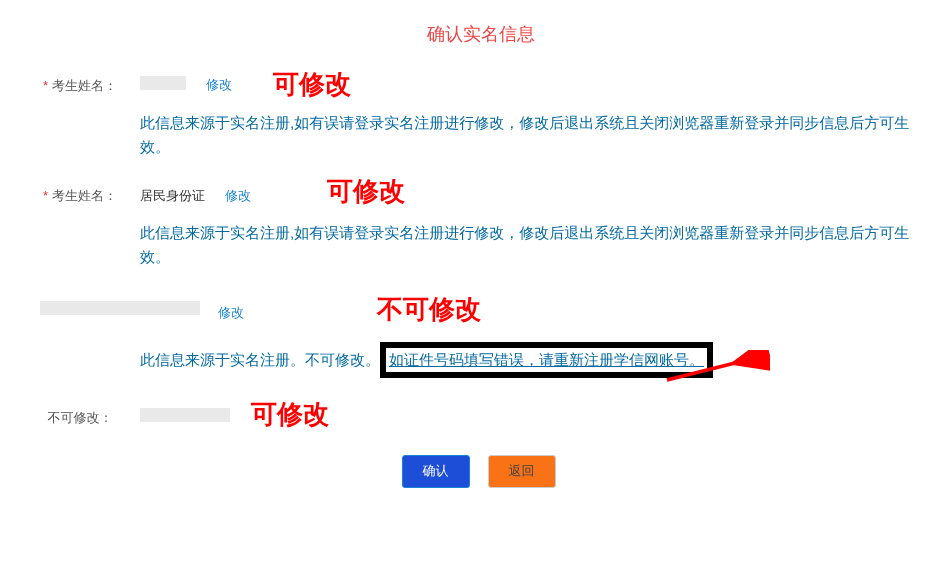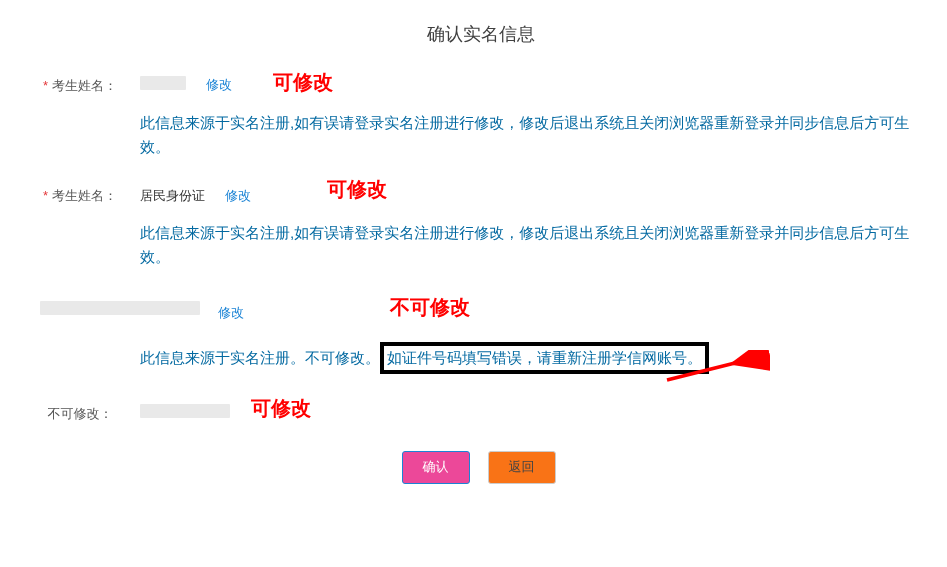--- a/index.html
+++ b/index.html
@@ -8,21 +8,21 @@
     font-family: "Microsoft YaHei", "PingFang SC", Arial, sans-serif;
     background: #ffffff;
     width: 947px;
     height: 567px;
     position: relative;
     overflow: hidden;
   }
   .page-title {
     text-align: center;
     font-size: 18px;
-    color: #404040;
+    color: #ef4444;
     padding: 22px 0 30px 15px;
     font-weight: normal;
   }
   .form-area {
     padding: 0 20px 0 30px;
   }
   .row {
     display: flex;
     align-items: baseline;
     margin-bottom: 16px;
@@ -61,54 +61,55 @@
   .hint-row {
     padding-left: 110px;
     font-size: 15px;
     color: #0369a1;
     margin-bottom: 28px;
     line-height: 1.6;
   }
   .annotation {
     font-family: "SimSun", serif;
     color: #ff0000;
-    font-size: 20px;
+    font-size: 26px;
     font-weight: bold;
     position: absolute;
     line-height: 1;
     pointer-events: none;
   }
   .id-edit-block {
     width: 28px;
     font-size: 13px;
     line-height: 1.9;
     color: #1a83d5;
     cursor: pointer;
     margin-left: 18px;
   }
   .highlight-box {
-    border: 4px solid #000000;
+    border: 6px solid #000000;
     padding: 0 3px;
     display: inline-block;
+    text-decoration: underline;
   }
   .btn-row {
     display: flex;
     justify-content: center;
     gap: 18px;
     margin-top: 28px;
   }
   .btn {
     font-size: 13px;
     padding: 7px 20px;
     border-radius: 3px;
     cursor: pointer;
     line-height: 1.3;
   }
   .btn-primary {
-    background: #ec4899;
+    background: #1d4ed8;
     color: #ffffff;
     border: 1px solid #1a83d5;
   }
   .btn-default {
     background: #f97316;
     color: #444444;
     border: 1px solid #cccccc;
   }
   .arrow-svg {
     position: absolute;
@@ -144,21 +145,21 @@
     </div>
     <div class="annotation" style="left:297px; top:-8px;">可修改</div>
   </div>
   <div class="hint-row">此信息来源于实名注册,如有误请登录实名注册进行修改，修改后退出系统且关闭浏览器重新登录并同步信息后方可生效。</div>
 
   <div class="row" style="align-items:flex-start;">
     <div class="value-col" style="padding-top:4px;">
       <span class="redacted" style="width:160px;"></span>
       <span class="id-edit-block">修改</span>
     </div>
-    <div class="annotation" style="left:360px; top:0px;">不可修改</div>
+    <div class="annotation" style="left:347px; top:0px;">不可修改</div>
   </div>
   <div class="hint-row" style="margin-bottom:30px;">
     <span>此信息来源于实名注册。不可修改。</span><span class="highlight-box">如证件号码填写错误，请重新注册学信网账号。</span>
   </div>
 
   <div class="row">
     <div class="label-col">
       <span>不可修改：</span>
     </div>
     <div class="value-col">

